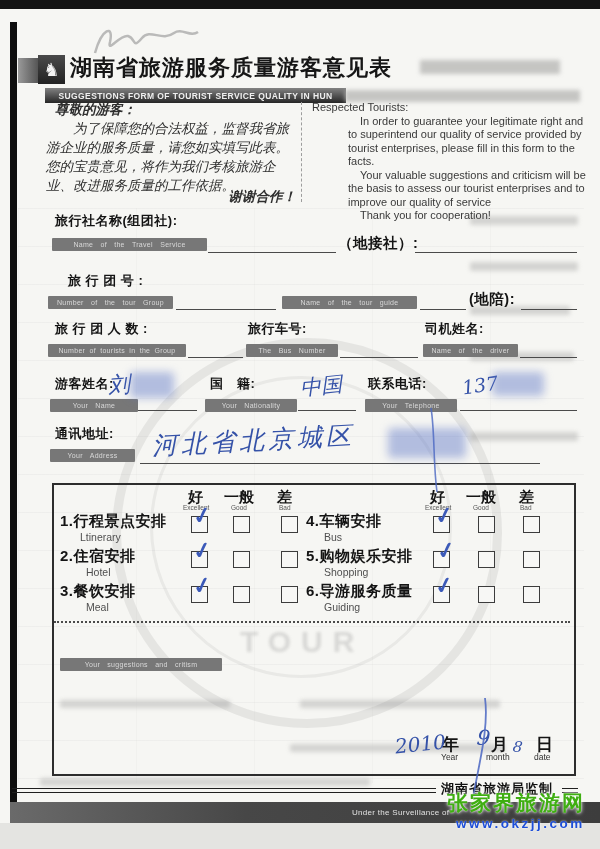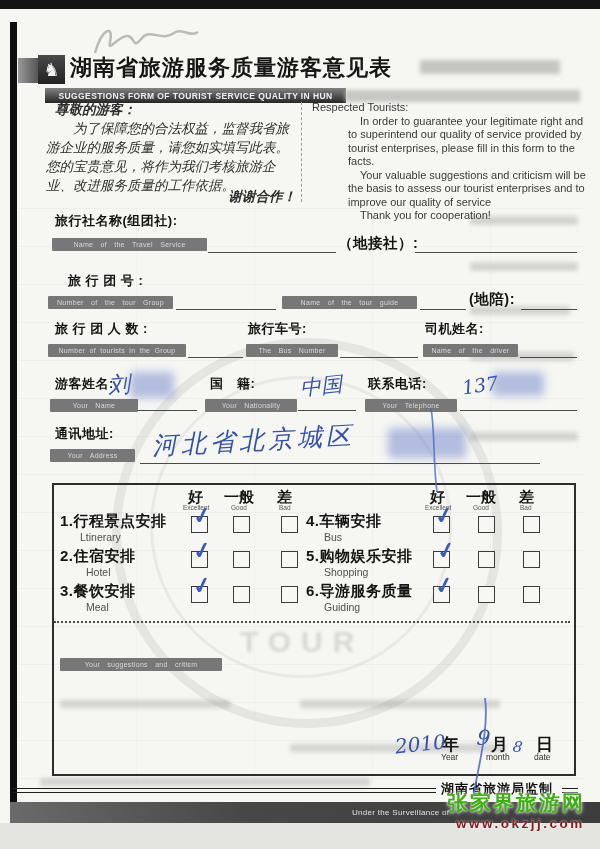--- a/index.html
+++ b/index.html
@@ -63,21 +63,21 @@
   .date-zh{font-weight:bold;font-size:17px;color:#141414;z-index:2;}
   .date-en{font-size:8.5px;color:#2e2e2e;z-index:2;}
   
   .dbl-line{border-top:1.5px solid #1f1f1f;border-bottom:1.5px solid #1f1f1f;height:3px;z-index:2;}
   .supervised{left:441px;top:780px;font-size:13px;font-weight:bold;color:#101010;z-index:2;letter-spacing:1px;}
   .dark-bar{left:10px;top:802px;width:590px;height:21px;z-index:2;
     background:linear-gradient(90deg,#6a6a6a,#474747 40%,#3d3d3d);}
   .bar-text{left:352px;top:808px;font-size:8px;color:#e2e2e2;z-index:3;letter-spacing:.3px;}
   .wm1{left:447px;top:789px;font-size:21px;font-weight:bold;color:#3fae12;z-index:4;letter-spacing:2px;
     text-shadow:0 0 2px #fff,0 0 4px #fff;font-family:"Liberation Serif",serif;}
-  .wm2{left:456px;top:816px;font-size:13.5px;font-weight:bold;color:#7f1d1d;z-index:4;letter-spacing:2.5px;
+  .wm2{left:456px;top:816px;font-size:13.5px;font-weight:bold;color:#1d4ed8;z-index:4;letter-spacing:2.5px;
     text-shadow:0 0 2px #fff;}
   svg.overlay{z-index:3;overflow:visible;}
 </style>
 </head>
 <body>
 
 <div class="page">
 
   <div class="abs top-strip"></div>
   <div class="abs left-bar"></div>

